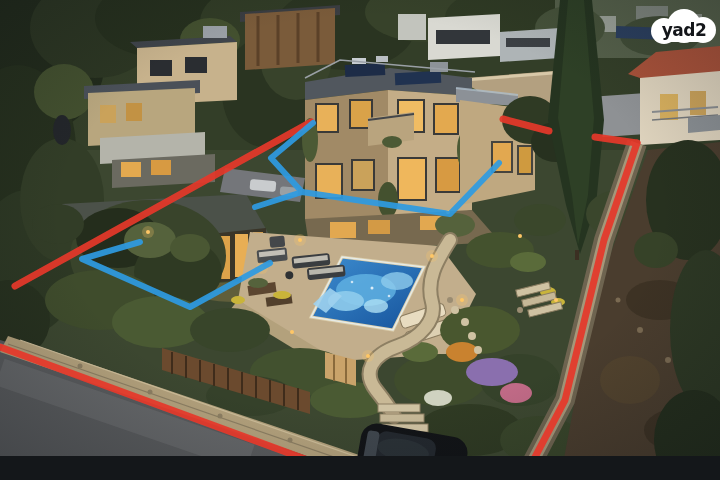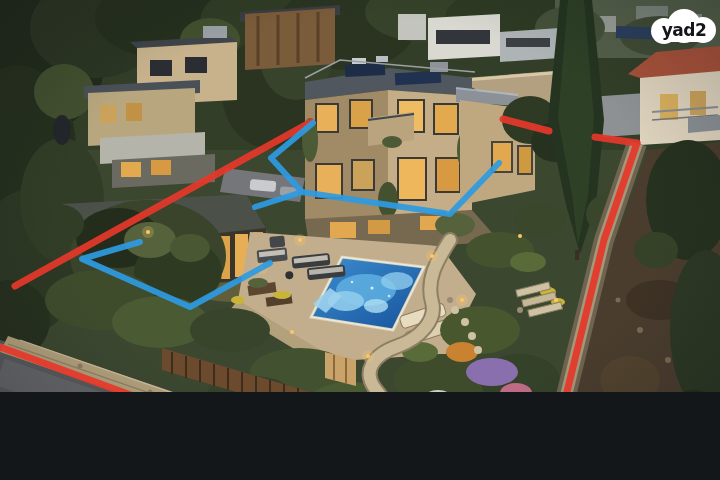--- a/index.html
+++ b/index.html
@@ -1,16 +1,16 @@
 <!DOCTYPE html>
 <html><head>
 <meta charset="utf-8">
 <style>
   html,body{margin:0;padding:0;background:#14171a;}
-  .stage{position:relative;width:720px;height:392px;overflow:hidden;
+  .stage{position:relative;width:720px;height:456px;overflow:hidden;
          font-family:"DejaVu Sans","Liberation Sans",sans-serif;}
   svg{display:block;}
   .logo-text{font-family:"DejaVu Sans","Liberation Sans",sans-serif;
              font-weight:bold;font-size:17px;letter-spacing:-0.5px;}
 </style>
 </head>
 <body>
 
 <div class="stage">
 <svg width="720" height="480" viewBox="0 0 720 480" xmlns="http://www.w3.org/2000/svg">

